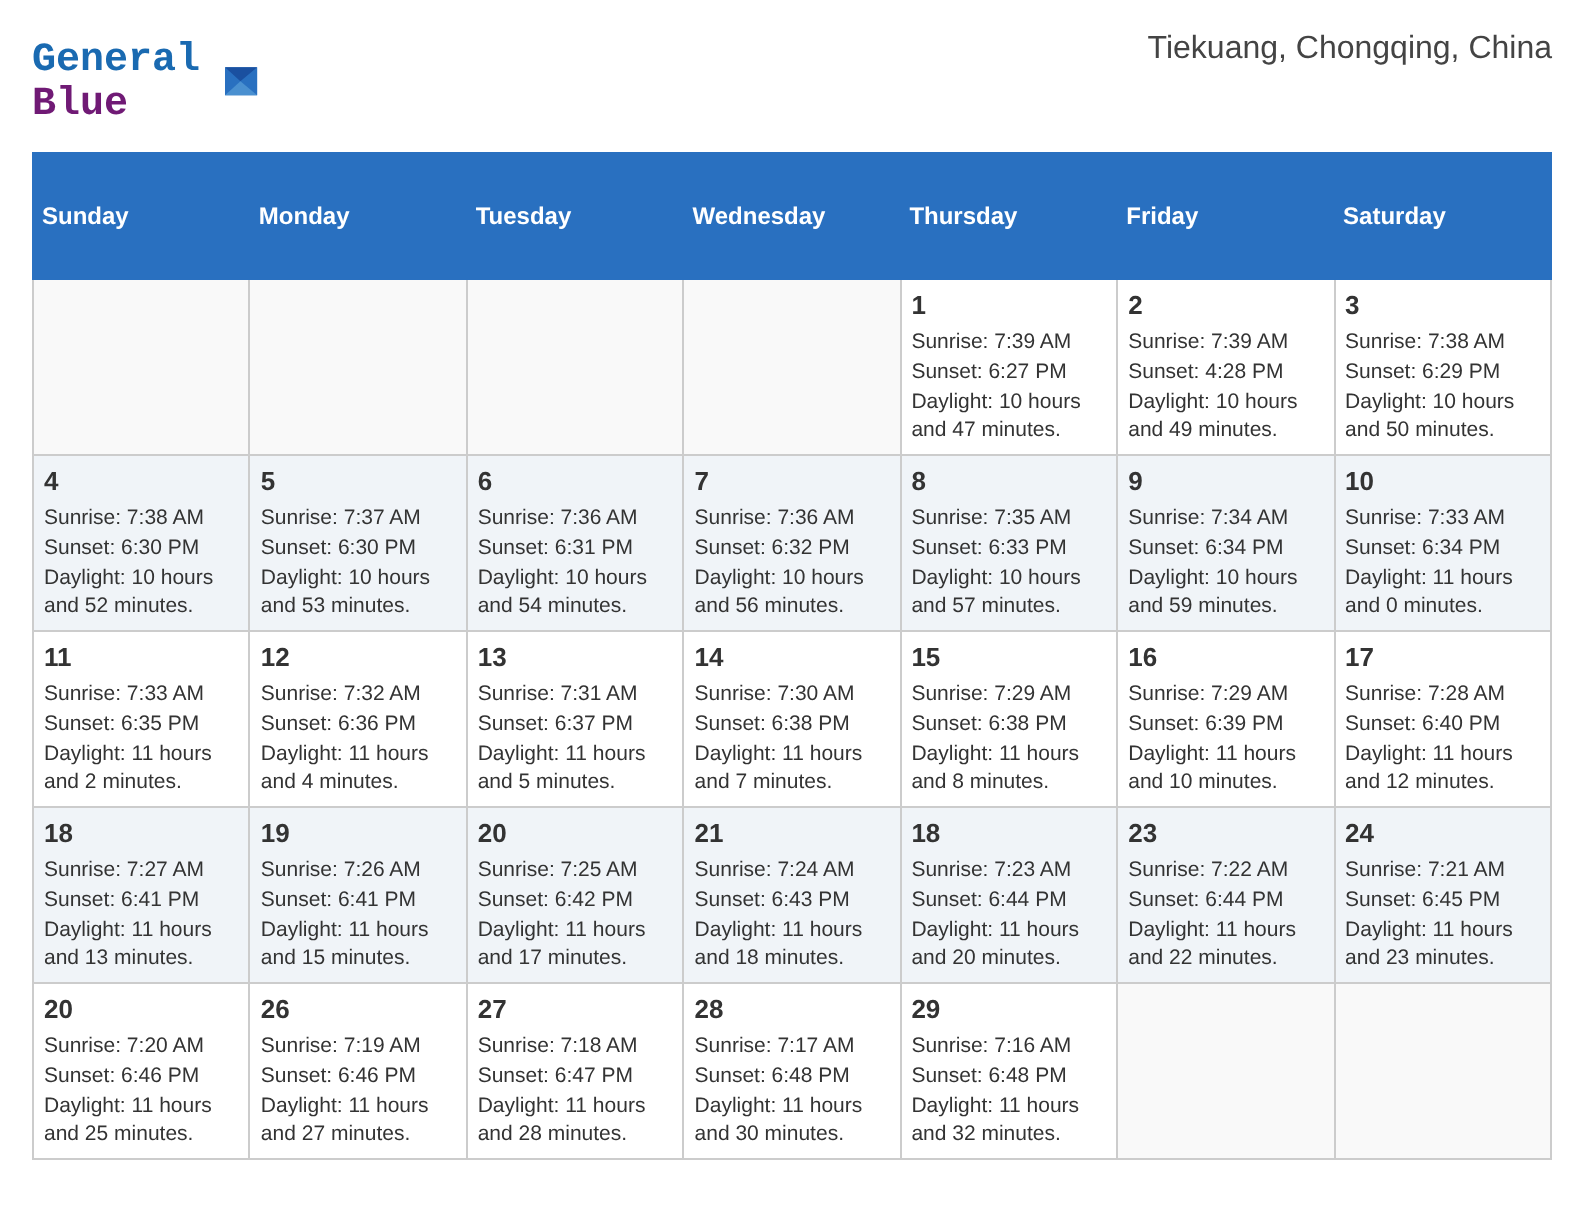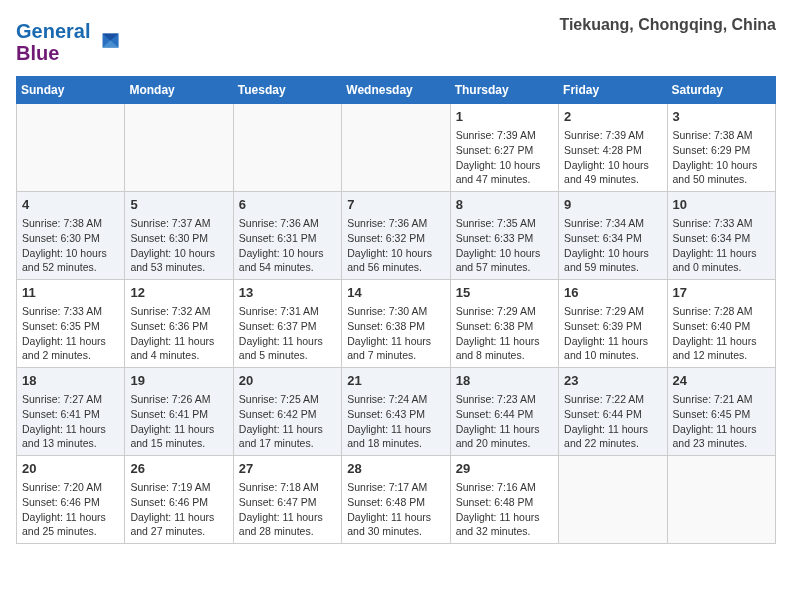--- a/index.html
+++ b/index.html
@@ -13,20 +13,21 @@
     .header-area {
       display: flex;
       justify-content: space-between;
       align-items: flex-start;
       margin-bottom: 12px;
     }
     .logo {
       display: flex;
       align-items: flex-end;
       margin-top: 4px;
+      font-family: Liberation Mono, monospace;
     }
     .logo-text {
       font-size: 20px;
       font-weight: bold;
       color: #333;
       line-height: 1.1;
     }
     .logo-text span { color: #1a6ab1; }
     .logo-icon {
       width: 28px;
@@ -37,33 +38,33 @@
       text-align: right;
     }
     .title-area h1 {
       font-size: 32px;
       font-weight: bold;
       color: #222;
     }
     .title-area h2 {
       font-size: 16px;
       color: #444;
-      font-weight: bold;
+      font-weight: normal;
     }
     table {
       width: 100%;
       border-collapse: collapse;
       font-size: 11px;
     }
     thead tr {
       background: #2970c0;
       color: #fff;
     }
     thead th {
-      padding: 6px 4px;
+      padding: 24px 4px;
       text-align: left;
       font-weight: bold;
       font-size: 12px;
       border: 1px solid #2970c0;
     }
     tbody tr {
       vertical-align: top;
     }
     tbody tr:nth-child(odd) {
       background: #fff;

